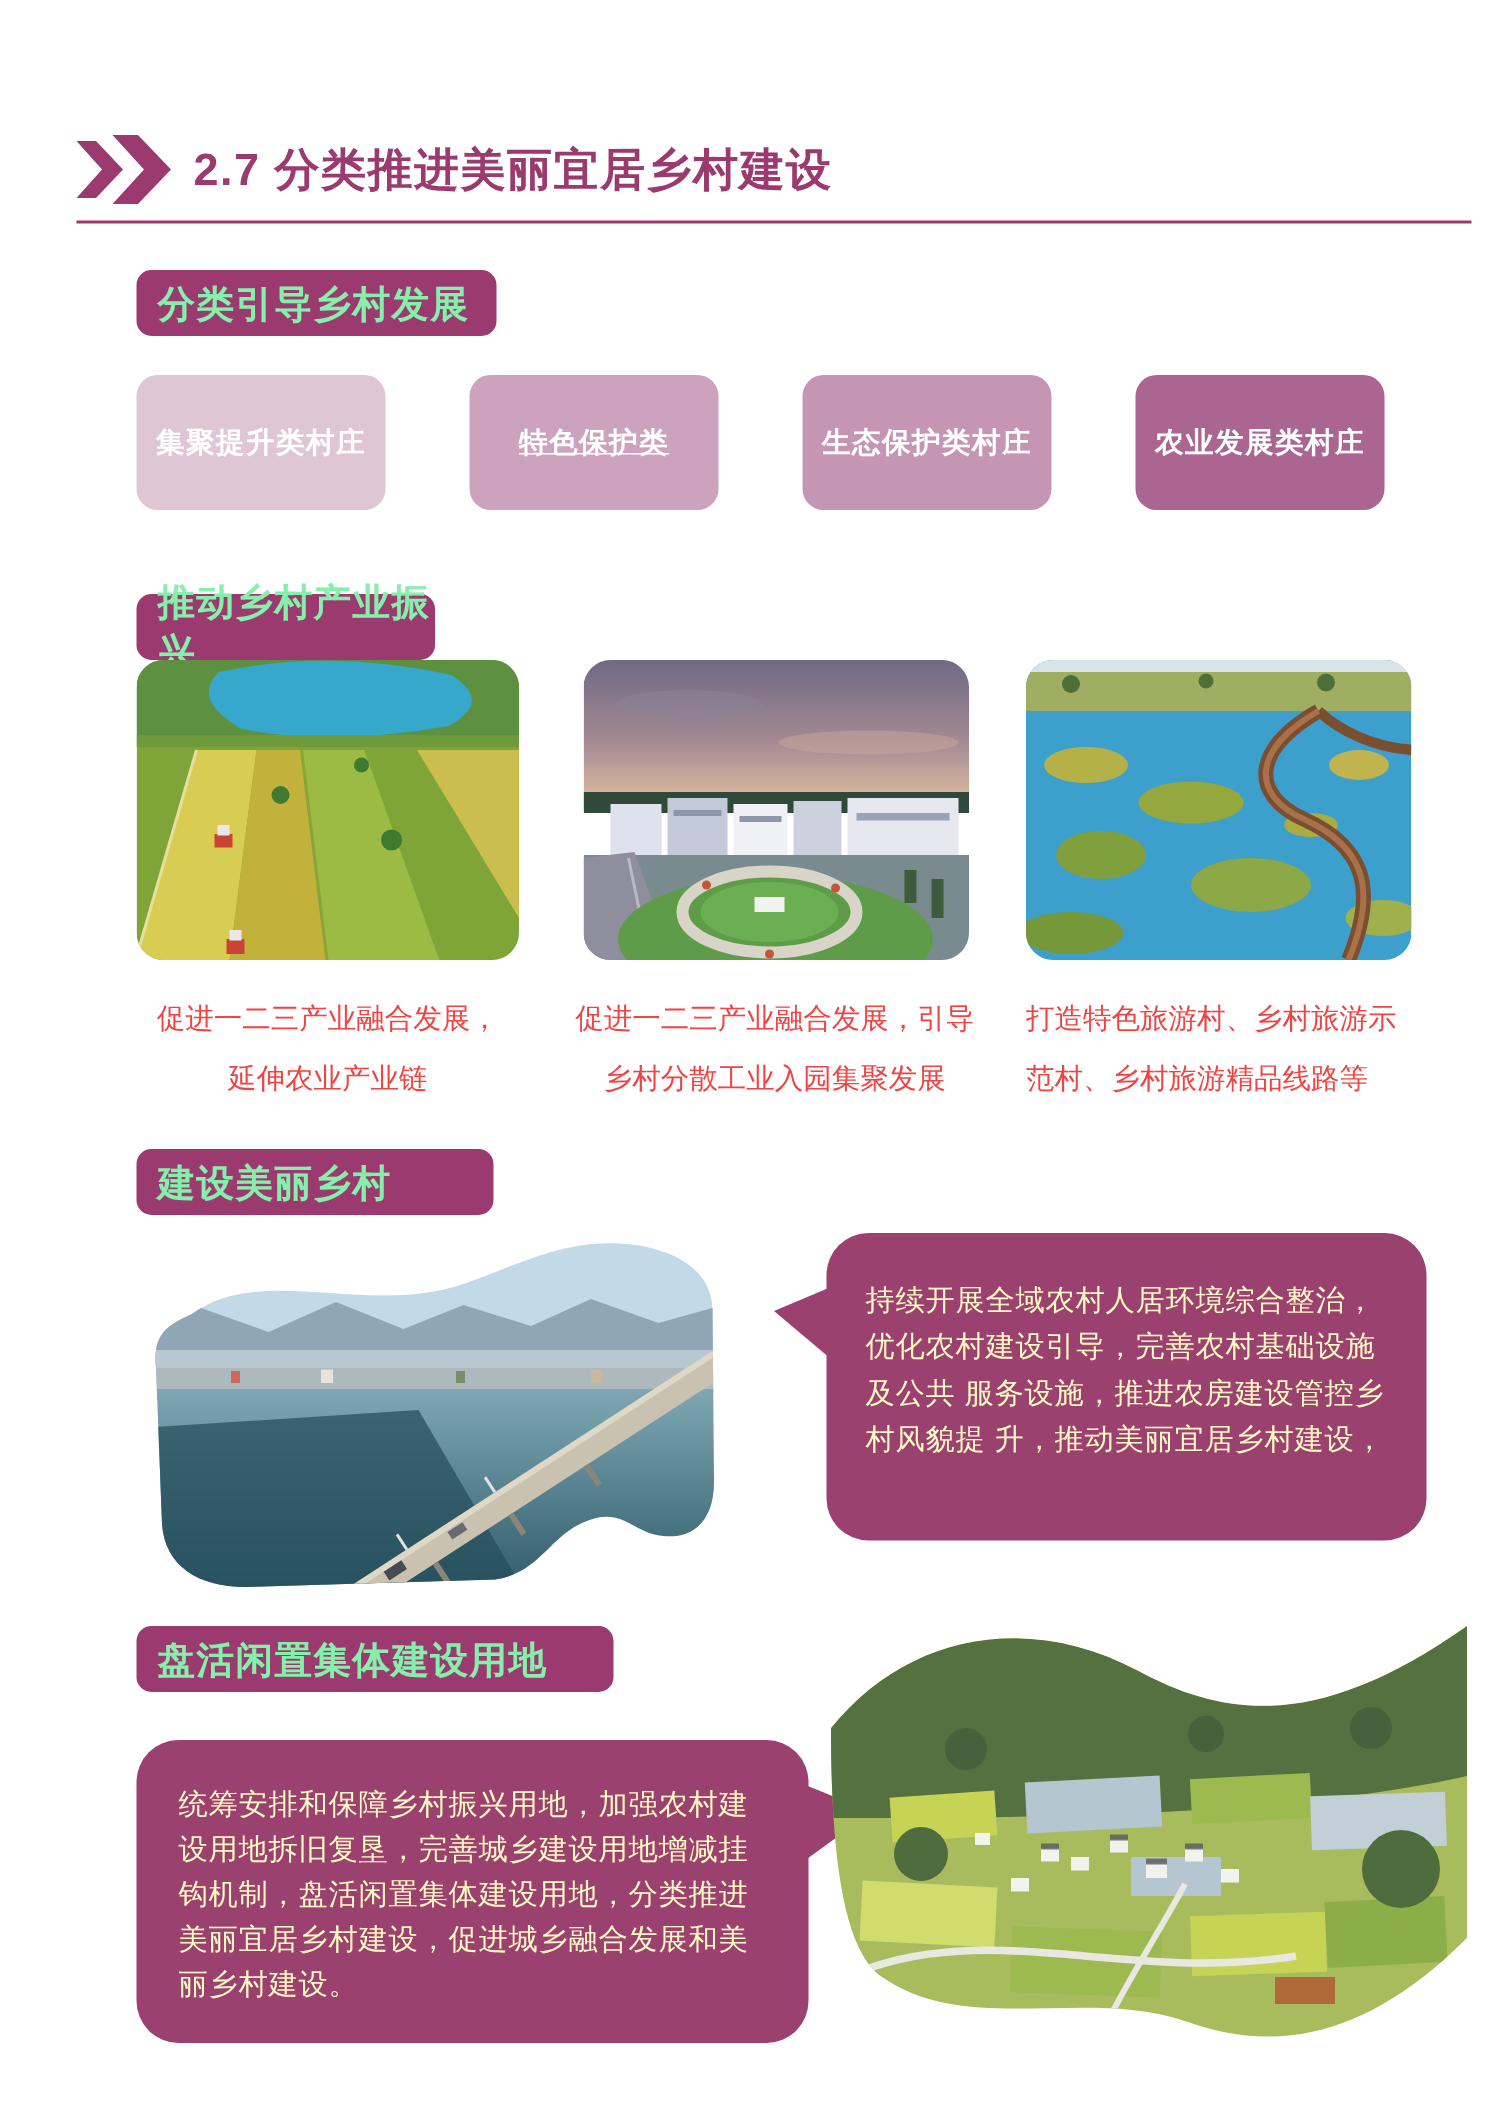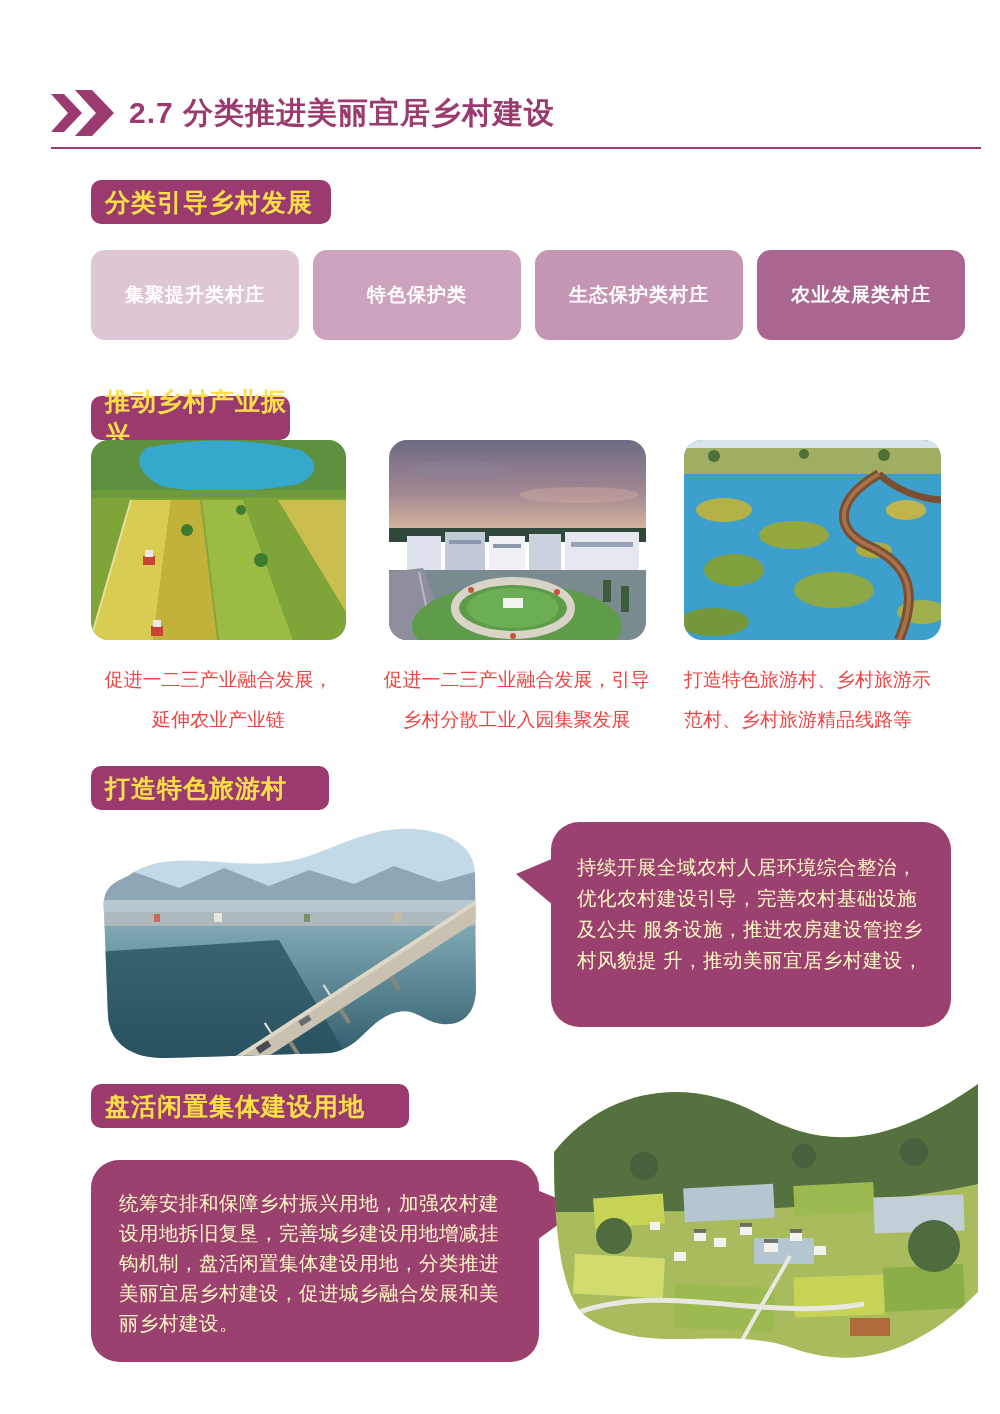--- a/index.html
+++ b/index.html
@@ -6,30 +6,30 @@
   .page{position:relative;width:1000px;height:1414px;background:#ffffff;
         font-family:"Liberation Sans",sans-serif;overflow:hidden;margin-left:16px;}
 
   
   .title-row{position:absolute;left:35px;top:90px;display:flex;align-items:center;}
   .title-chevrons{width:64px;height:46px;flex:0 0 auto;}
   .page-title{font-size:30px;font-weight:bold;color:#9B3A6E;margin-left:14px;letter-spacing:1px;}
   .title-divider{position:absolute;left:35px;top:147px;width:930px;height:2px;background:#9B3A6E;}
 
   
-  .sec-head{position:absolute;background:#9B3A6E;color:#fde047;font-weight:bold;font-size:25px;
+  .sec-head{position:absolute;background:#9B3A6E;color:#86efac;font-weight:bold;font-size:25px;
             border-radius:10px;display:flex;align-items:center;padding-left:14px;height:44px;
             letter-spacing:1px;box-sizing:border-box;}
   .sec-head.h1{left:75px;top:180px;width:240px;}
   .sec-head.h2{left:75px;top:396px;width:199px;}
   .sec-head.h3{left:75px;top:766px;width:238px;}
   .sec-head.h4{left:75px;top:1084px;width:318px;}
 
   
-  .cat{position:absolute;top:250px;width:208px;height:90px;border-radius:14px;color:#fff;
+  .cat{position:absolute;top:250px;width:166px;height:90px;border-radius:14px;color:#fff;
        font-weight:bold;font-size:19px;display:flex;align-items:center;justify-content:center;
        letter-spacing:1px;}
   .cat.c0{left:75px;}  .cat.c1{left:297px;}  .cat.c2{left:519px;}  .cat.c3{left:741px;}
 
   
   .photo{position:absolute;top:440px;height:200px;border-radius:18px;overflow:hidden;}
   .photo svg{display:block;}
   .photo.p0{left:75px;width:255px;}
   .photo.p1{left:373px;width:257px;}
   .photo.p2{left:668px;width:257px;}
@@ -69,21 +69,21 @@
       <path d="M0,4 L13,4 L31,23 L13,42 L0,42 L17,23 Z" fill="#9B3A6E"></path>
       <path d="M24,0 L41,0 L63,23 L41,46 L24,46 L45,23 Z" fill="#9B3A6E"></path>
     </svg>
     <div class="page-title">2.7 分类推进美丽宜居乡村建设</div>
   </div>
   <div class="title-divider" style="background: rgb(155, 58, 110);"></div>
 
   <div class="sec-head h1" style="background: rgb(155, 58, 110);">分类引导乡村发展</div>
 
   <div class="cat c0" style="background: rgb(223, 198, 212);">集聚提升类村庄</div>
-  <div class="cat c1" style="background: rgb(204, 162, 188);">特色保护类</div>
+  <div class="cat c1" style="background: rgb(204, 162, 188); text-decoration: underline;">特色保护类</div>
   <div class="cat c2" style="background: rgb(197, 150, 179);">生态保护类村庄</div>
   <div class="cat c3" style="background: rgb(170, 101, 144);">农业发展类村庄</div>
 
   <div class="sec-head h2" style="background: rgb(155, 58, 110);">推动乡村产业振兴</div>
 
   <div class="photo p0">
     <svg width="255" height="200" viewBox="0 0 255 200">
       <rect width="255" height="200" fill="#7FA437"></rect>
       <rect width="255" height="58" fill="#5D9140"></rect>
       <path d="M55,8 Q130,-8 210,10 Q238,28 208,44 Q130,58 70,46 Q36,26 55,8Z" fill="#35A8CC"></path>
@@ -169,21 +169,21 @@
   </div>
   <div class="cap cap1">
     <span>促进一二三产业融合发展，引导</span>
     <span>乡村分散工业入园集聚发展</span>
   </div>
   <div class="cap cap2">
     <span>打造特色旅游村、乡村旅游示</span>
     <span>范村、乡村旅游精品线路等</span>
   </div>
 
-  <div class="sec-head h3" style="background: rgb(155, 58, 110);">打造特色旅游村</div>
+  <div class="sec-head h3" style="background: rgb(155, 58, 110);">建设美丽乡村</div>
 
   <div class="blob bridge">
     <svg width="388" height="240" viewBox="0 0 388 240">
       <defs>
         <clipPath id="bridgeClip">
           <path d="M34,56 C80,22 150,58 215,36 C255,22 285,4 330,10 C362,15 380,30 381,52
                    L382,168 C382,196 366,206 348,204 C328,202 322,186 300,193
                    C272,202 268,228 236,233 L70,238 C38,238 16,224 14,196 L10,92
                    C8,70 16,64 34,56 Z"></path>
         </clipPath>

